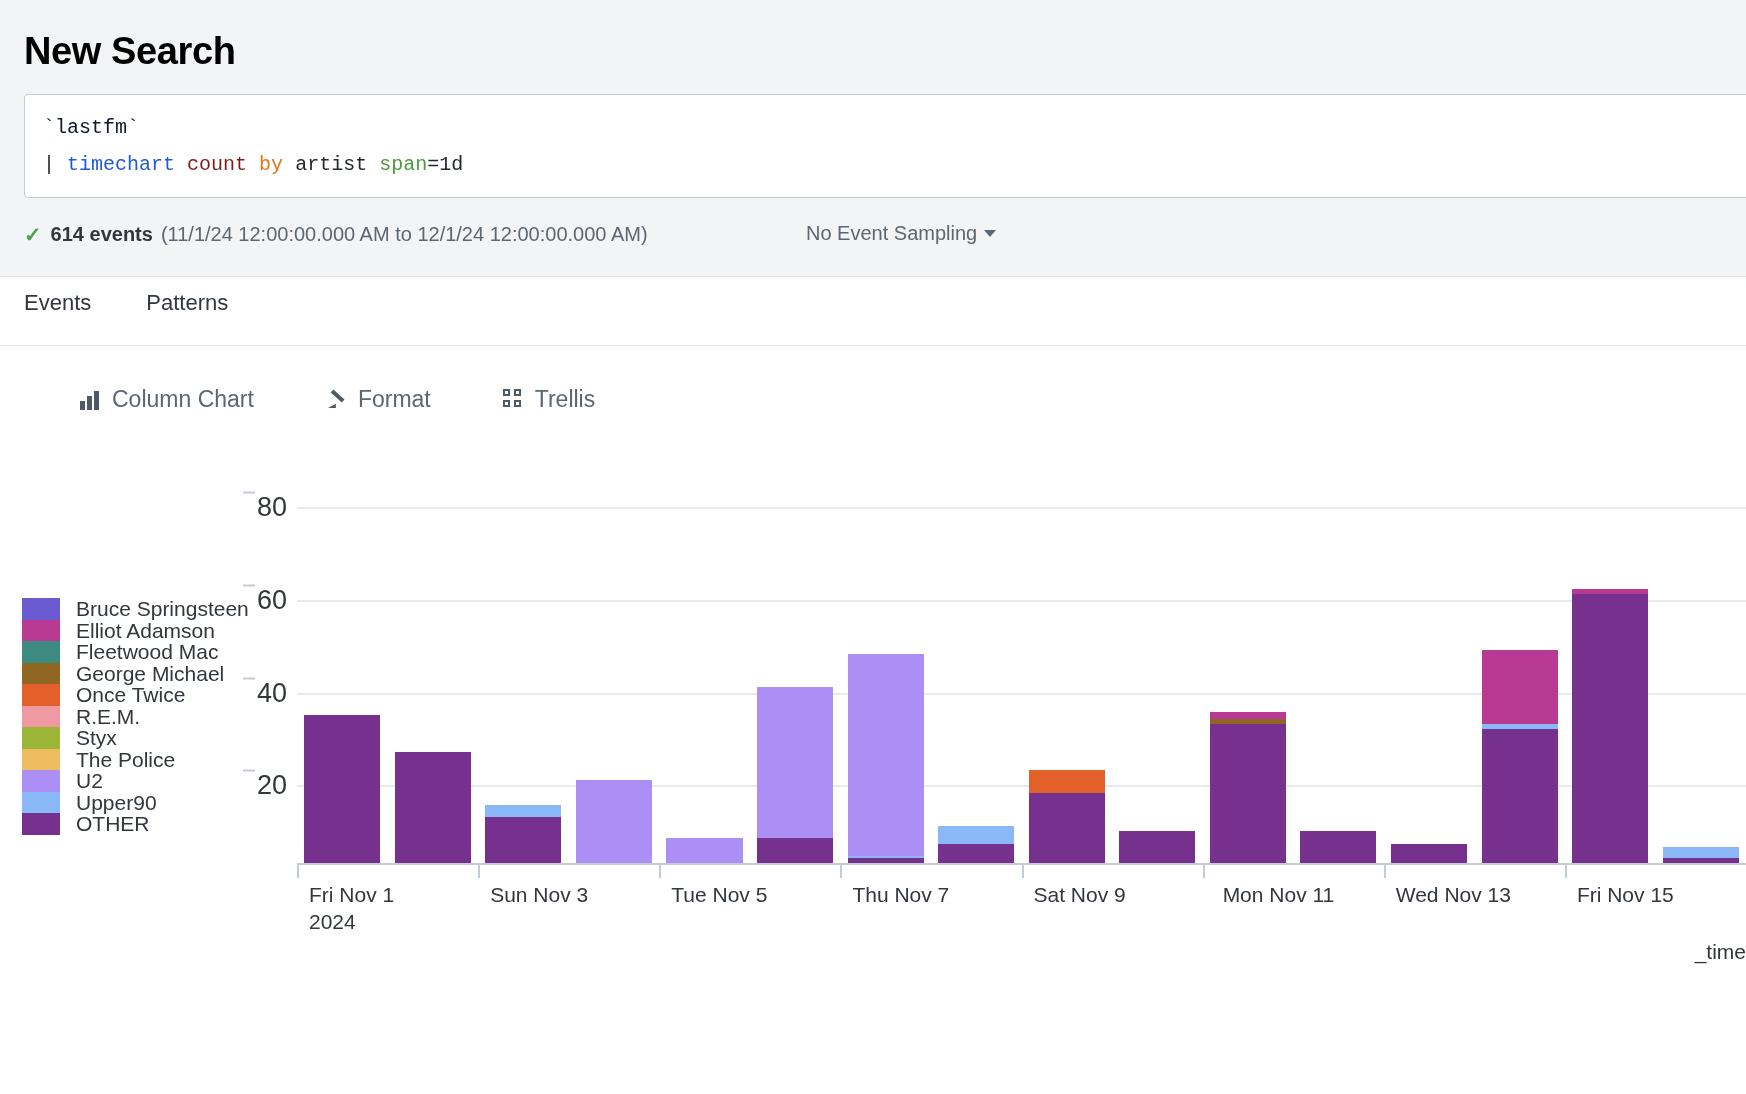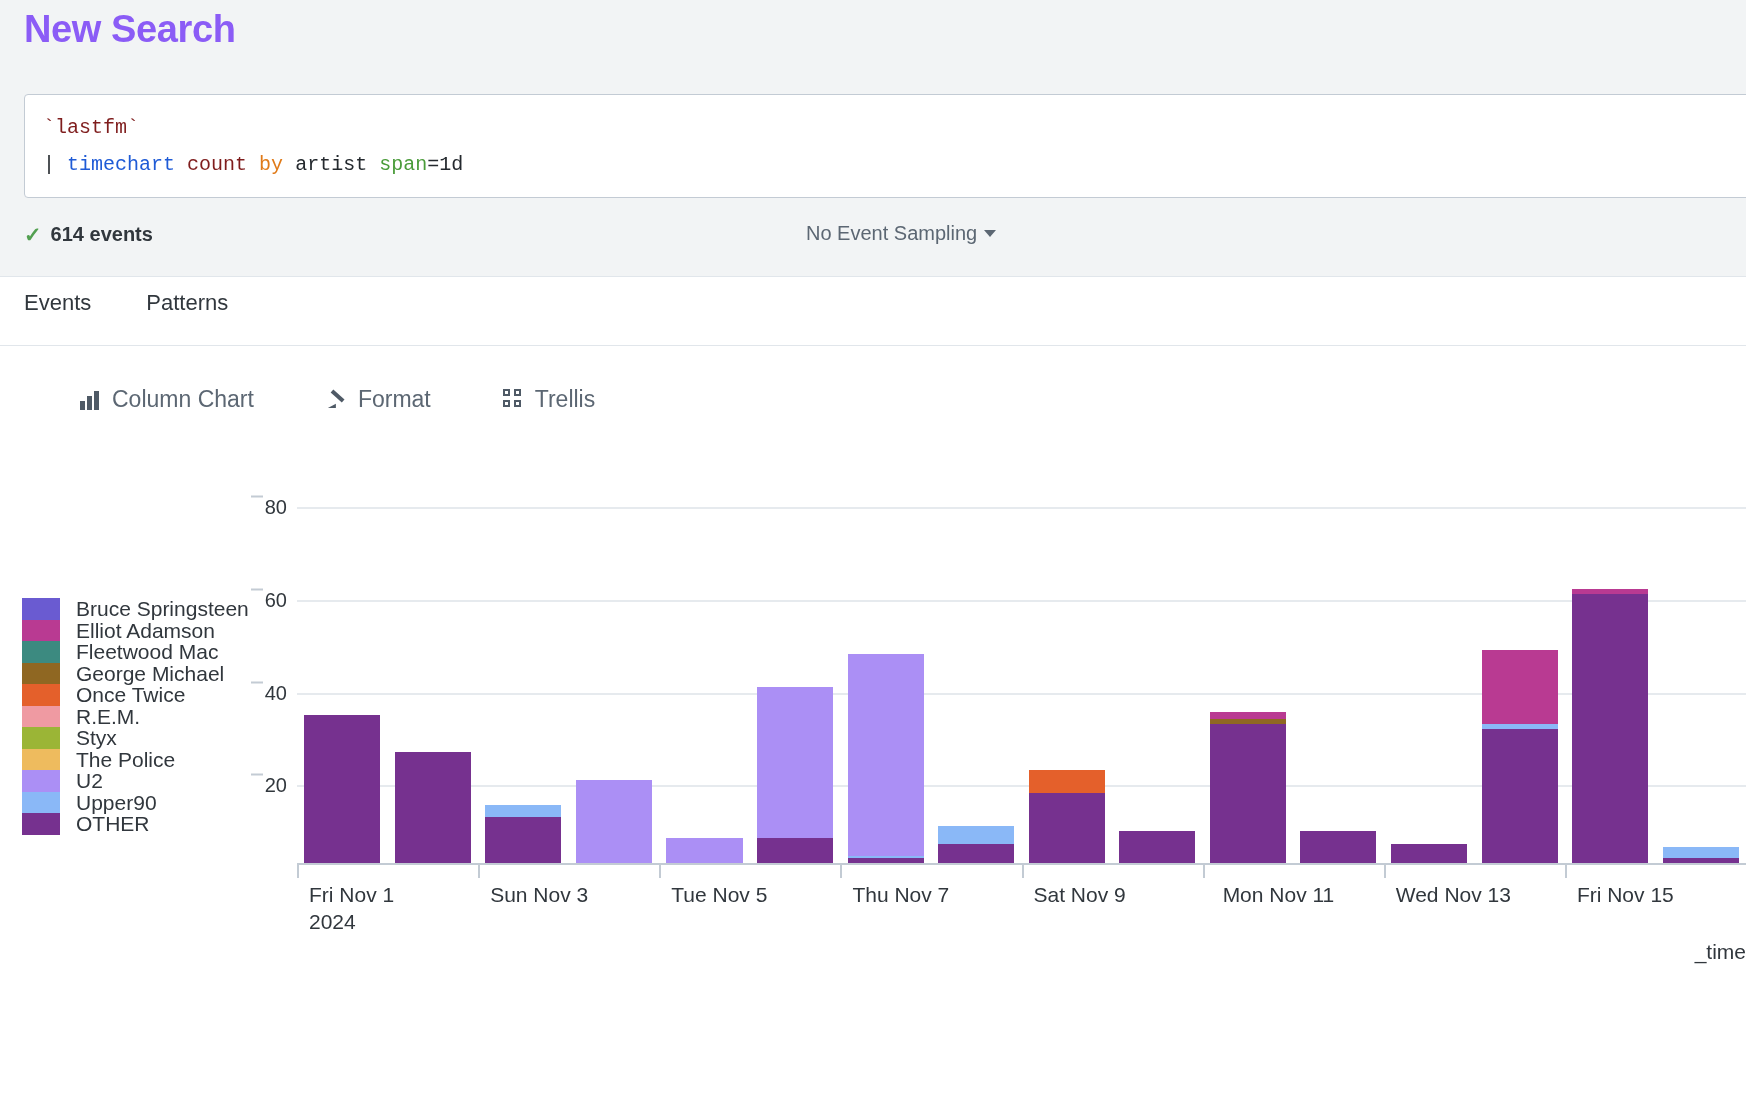--- a/index.html
+++ b/index.html
@@ -12,38 +12,38 @@
   }
 
   
   .header-band {
     position: absolute; left: 0; top: 0;
     width: 1746px; height: 277px;
     background: #f2f4f5;
     border-bottom: 1px solid #e1e6eb;
   }
   .page-title {
-    position: absolute; left: 24px; top: 8px;
-    font-size: 38px; font-weight: 700; color: #8b5cf6;
+    position: absolute; left: 24px; top: 30px;
+    font-size: 38px; font-weight: 700; color: #000000;
     letter-spacing: -0.4px;
   }
   .search-bar {
     position: absolute; left: 24px; top: 94px;
     width: 1730px; height: 104px;
     background: #ffffff;
     border: 1px solid #c3cbd4;
     border-radius: 4px;
   }
   .search-code {
     position: absolute; left: 18px; top: 14px;
     font-family: "Liberation Mono", monospace;
     font-size: 20px; line-height: 37px; color: #24292e;
     white-space: pre;
   }
-  .tok-macro { color: #7f1d1d; }
+  .tok-macro { color: #0f172a; }
   .tok-cmd   { color: #1f5bd6; }
   .tok-func  { color: #7f1d1d; }
   .tok-kw    { color: #e07a18; }
   .tok-arg   { color: #24292e; }
   .tok-opt   { color: #4a9c3a; }
   .tok-pipe  { color: #24292e; }
 
   .status-row {
     position: absolute; left: 24px; top: 222px;
     display: flex; align-items: baseline; gap: 0;
@@ -162,21 +162,21 @@
   .gridline {
     position: absolute; left: 0; width: 1449px; height: 2px;
     background: #e6eaee;
   }
   .axis-line {
     position: absolute; left: 0; top: 408px;
     width: 1449px; height: 2px; background: #c3cbd4;
   }
   .ytick {
     position: absolute; right: 1459px;
-    font-size: 20px; color: #31373d; text-align: right;
+    font-size: 27px; color: #31373d; text-align: right;
     white-space: nowrap; transform: translateY(-50%);
   }
   .ytick-dash {
     position: absolute; left: -14px; width: 12px; height: 2px; background: #c3cbd4;
   }
 
   .bars {
     position: absolute; left: 0; top: 15px;
     width: 1449px; height: 393px;
   }
@@ -207,20 +207,21 @@
   <div class="page-title">New Search</div>
 
   <div class="search-bar">
     <div class="search-code"><span class="tok-macro">`lastfm`</span>
 <span class="tok-pipe">|</span> <span class="tok-cmd">timechart</span> <span class="tok-func">count</span> <span class="tok-kw">by</span> <span class="tok-arg">artist</span> <span class="tok-opt">span</span><span class="tok-arg">=1d</span></div>
   </div>
 
   <div class="status-row">
     <span class="check-icon">✓</span>
     <span class="events-count">614 events</span>
+    <span class="events-range">(11/1/24 12:00:00.000 AM to 12/1/24 12:00:00.000 AM)</span>
   </div>
 
   <div class="sampling">
     <span>No Event Sampling</span><span class="caret-down"></span>
   </div>
 </div>
 
 <div class="tabs" id="tabs">
     <div class="tab"><span>Events</span></div>
     <div class="tab"><span>Patterns</span></div>

